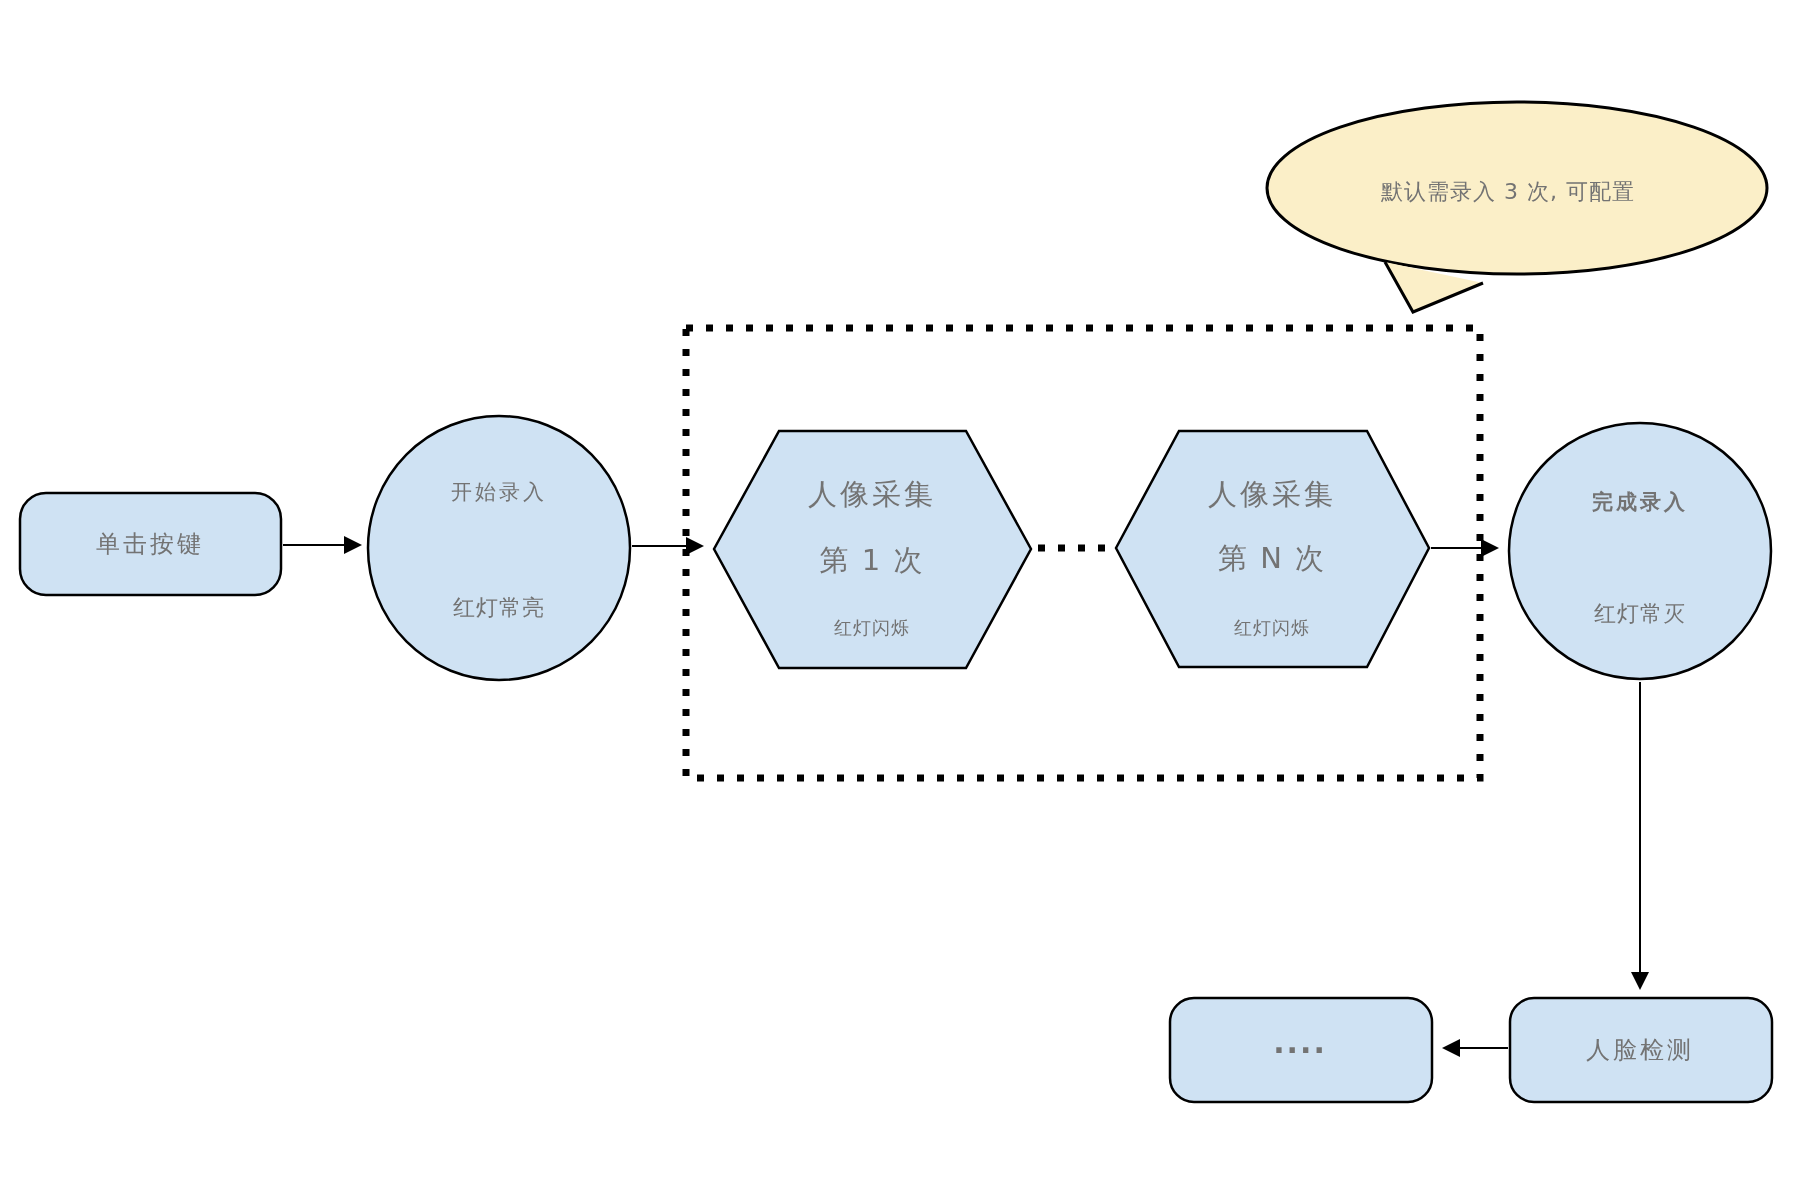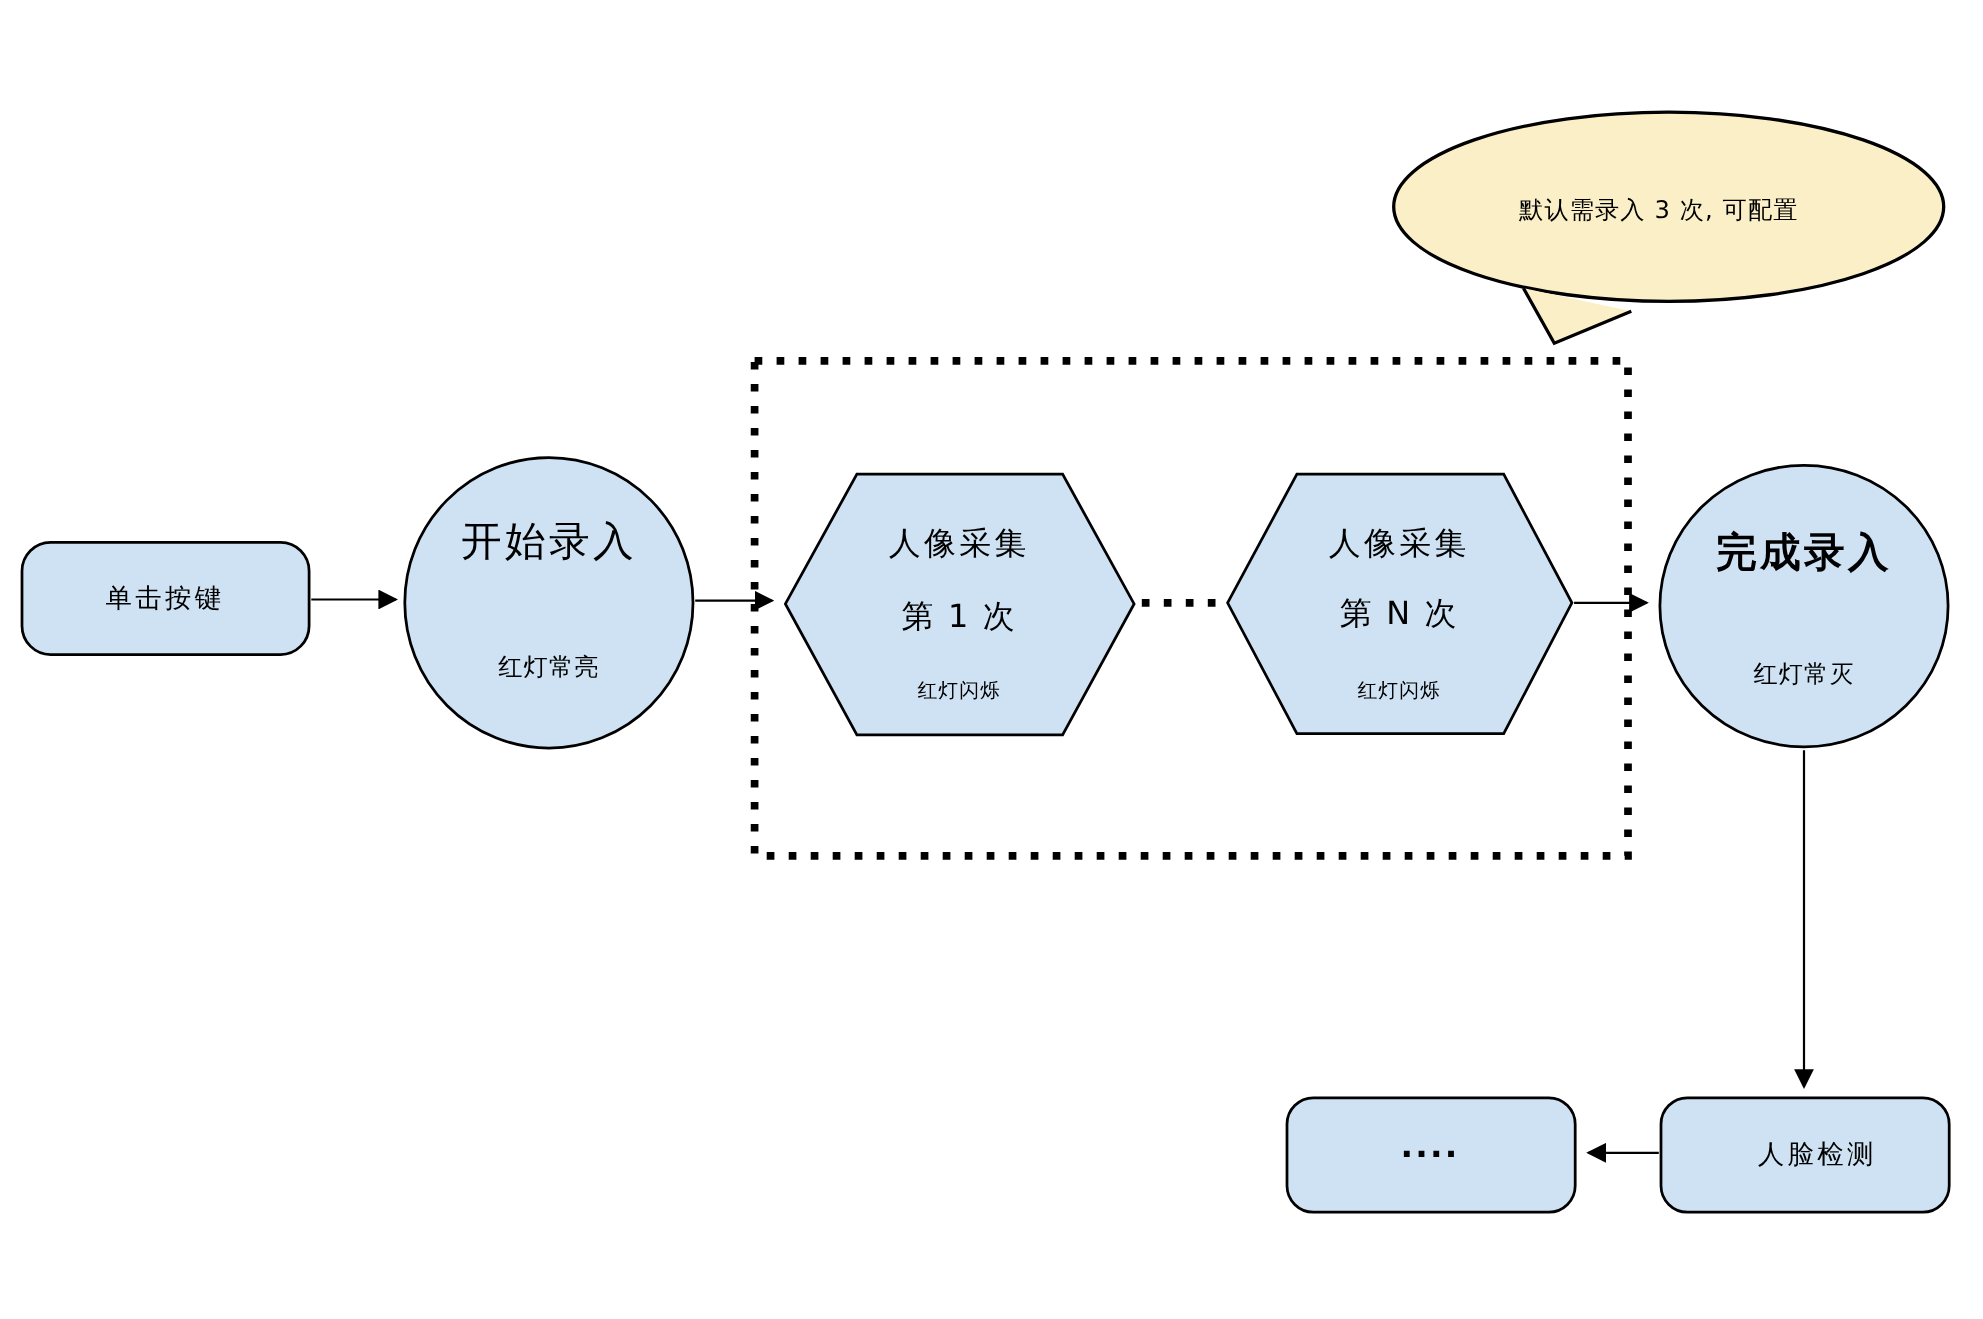--- a/index.html
+++ b/index.html
@@ -9,25 +9,25 @@
     height: 1199px;
     background: #ffffff;
     font-family: "DejaVu Sans", "Liberation Sans", sans-serif;
     overflow: hidden;
   }
   #shapes { position: absolute; left: 0; top: 0; width: 1803px; height: 1199px; }
   .lbl {
     position: absolute;
     transform: translate(-50%, -50%);
     white-space: nowrap;
-    color: #000000;
+    color: #737373;
     text-align: center;
     line-height: 1.2;
   }
-  .node-title   { font-size: 37px; letter-spacing: 3px; text-align: center; }
+  .node-title   { font-size: 21px; letter-spacing: 3px; text-align: center; }
   .node-sub     { font-size: 22px; letter-spacing: 1px; }
   .hex-title    { font-size: 29px; letter-spacing: 3px; margin-top: 20px; }
   .hex-line2    { font-size: 29px; letter-spacing: 2px; text-align: center; }
   .hex-sub      { font-size: 18px; letter-spacing: 1px; }
   .box-label    { font-size: 24px; letter-spacing: 3px; }
   .etc-label    { font-size: 30px; font-weight: bold; letter-spacing: 2px; }
   .callout-text { font-size: 22px; letter-spacing: 1px; }
 </style>
 </head>
 <body>
@@ -78,17 +78,17 @@
   <div class="lbl hex-line2" style="left:872px; top:560px;">第 1 次</div>
   <div class="lbl hex-sub" style="left:872px; top:628px;">红灯闪烁</div>
 
   <div class="lbl hex-title" style="left:1272px; top:474px;">人像采集</div>
   <div class="lbl hex-line2" style="left:1272px; top:558px;">第 N 次</div>
   <div class="lbl hex-sub" style="left:1272px; top:628px;">红灯闪烁</div>
 
   <div class="lbl node-title" style="left:1640px; top:503px;font-weight:bold;">完成录入</div>
   <div class="lbl node-sub" style="left:1640px; top:614px;">红灯常灭</div>
 
-  <div class="lbl box-label" style="left:1640px; top:1050px;margin-left:12px;">人脸检测</div>
+  <div class="lbl box-label" style="left:1640px; top:1050px;">人脸检测</div>
 
   <div class="lbl etc-label" style="left:1300px; top:1043px;">....</div>
 
 </div>
 
 </body></html>

